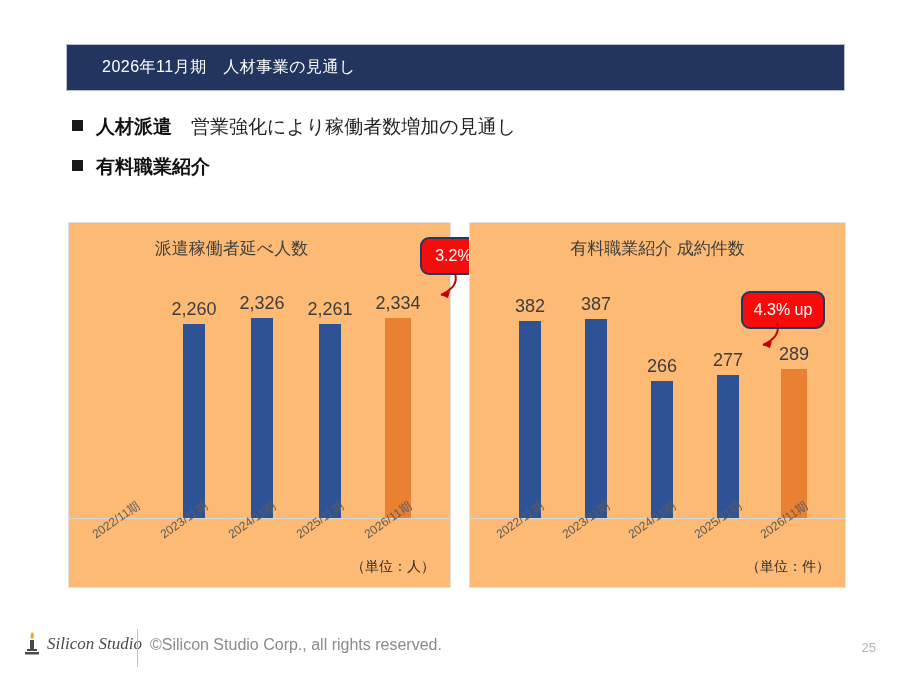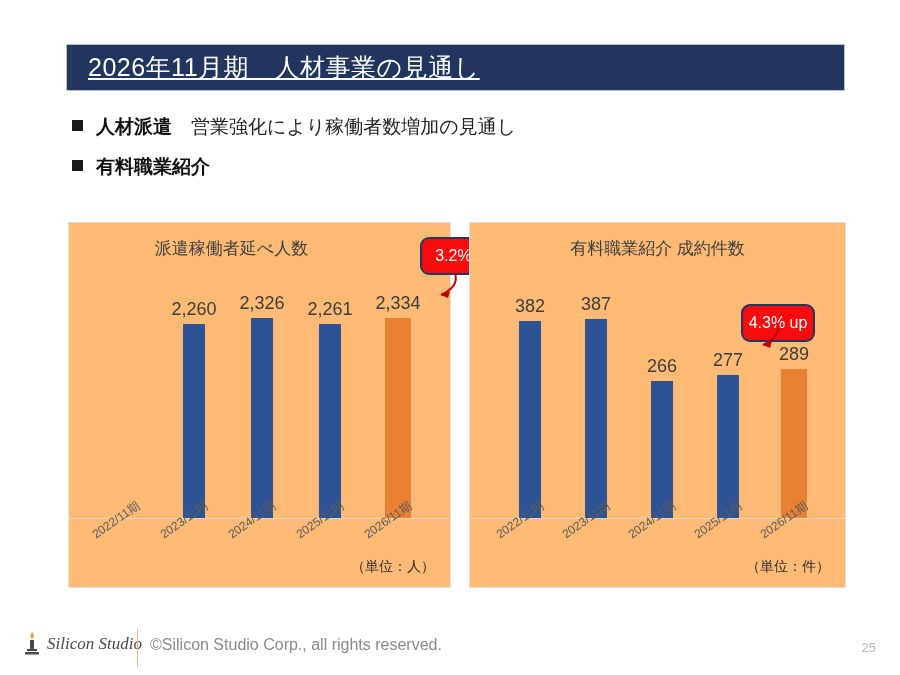--- a/index.html
+++ b/index.html
@@ -14,26 +14,25 @@
   
   #title-banner {
     position:absolute;
     left:66px; top:44px; width:779px; height:47px;
     background:#22355E;
     border:1px solid #b9bfcd;
     display:flex; align-items:center;
   }
   #title-text {
     color:#ffffff;
-    font-size:25px;
+    font-size:16px;
     letter-spacing:0.5px;
-    padding-left:21px;
+    padding-left:35px;
     white-space:pre;
     font-weight:400;
-    text-decoration:underline;
   }
 
   
   #bullets {
     position:absolute;
     left:72px; top:114px; width:700px;
   }
   .bullet-row {
     display:flex; align-items:baseline;
     margin-bottom:14px;
@@ -140,21 +139,21 @@
     border:2px solid #1F3864;
     border-radius:9px;
     color:#ffffff;
     font-size:16px;
     display:flex;
     align-items:center;
     justify-content:center;
     white-space:nowrap;
   }
   #badge-left  { left:351px; top:14px;  width:89px; height:38px; }
-  #badge-right { left:271px; top:81px;  width:74px; height:38px; }
+  #badge-right { left:271px; top:68px;  width:84px; height:38px; }
 
   .badge-arrow {
     position:absolute;
     width:40px; height:40px;
     pointer-events:none;
   }
   #arrow-left  { left:356px; top:48px; }
   #arrow-right { left:277px; top:98px; }
 
   

